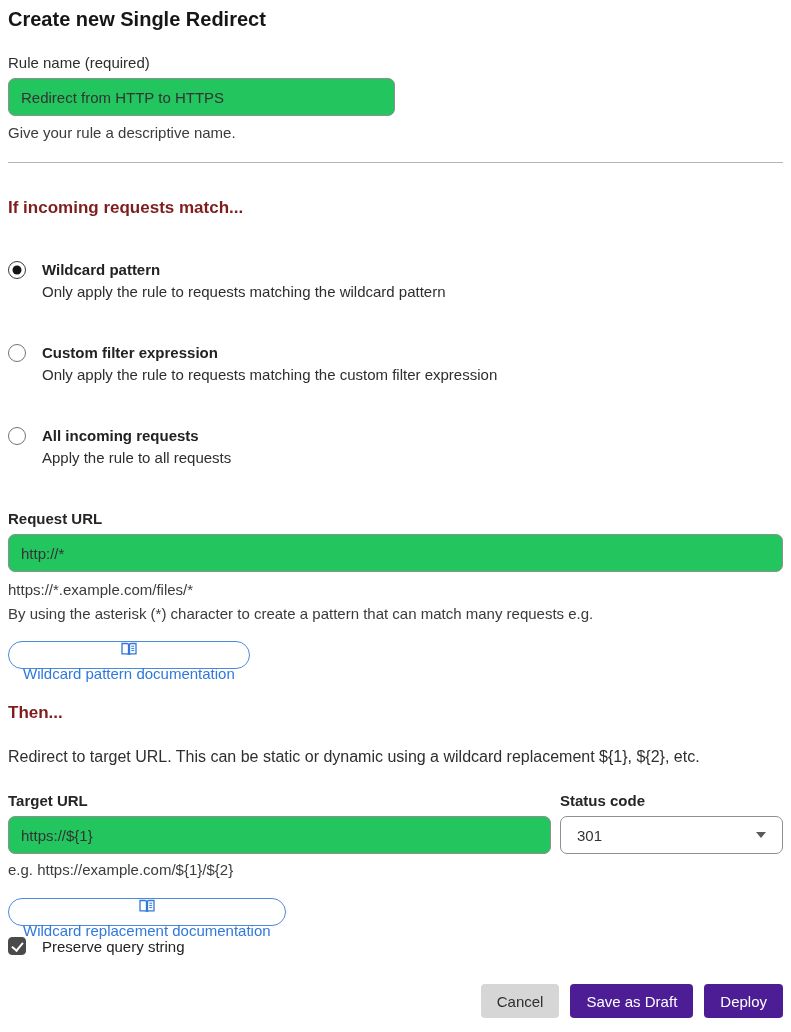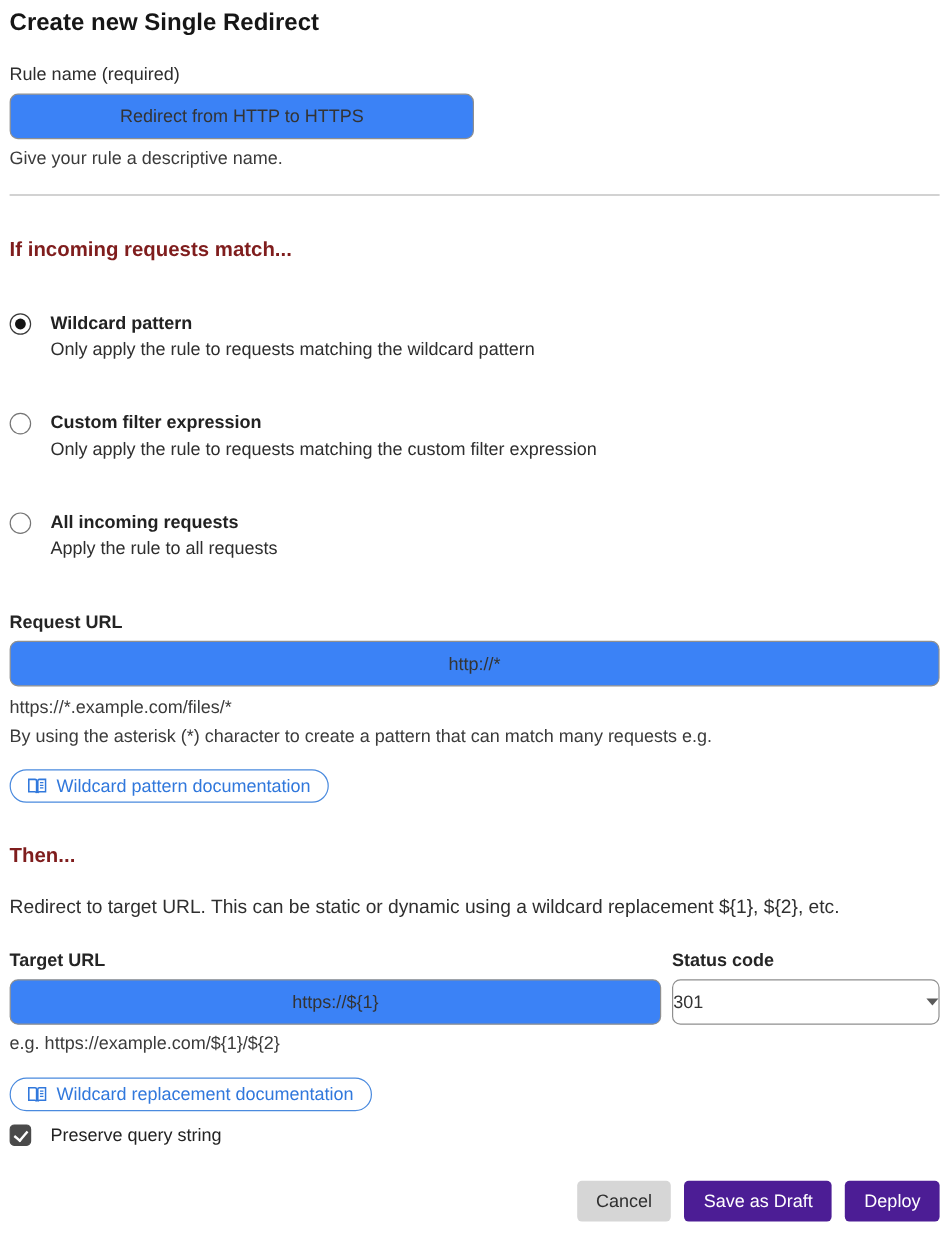--- a/index.html
+++ b/index.html
@@ -28,23 +28,22 @@
   .text-input {
     display: block;
     height: 38px;
     border: 1px solid #8f8f8f;
     border-radius: 7px;
     padding: 16px 12px;
     font-family: "Liberation Sans", "DejaVu Sans", sans-serif;
     font-size: 15px;
     color: #333333;
     margin-top: 5px;
-    background: #3b82f6;
+    background: #22c55e;
     outline: none;
-    text-align: center;
   }
   .rule-name-input { width: 387px; }
   .full-input { width: 775px; }
   .help-text {
     font-size: 15px;
     color: #3b3b3b;
     line-height: 20px;
     margin-top: 7px;
   }
   .divider {
@@ -106,40 +105,41 @@
     height: 28px;
     padding: 0 14px;
     margin-top: 15px;
     background: #ffffff;
     border: 1.5px solid #4a8ade;
     border-radius: 15px;
     color: #3178dc;
     font-family: "Liberation Sans", "DejaVu Sans", sans-serif;
     font-size: 15px;
     cursor: pointer;
+    flex-direction: column;
   }
   .doc-button svg { display: block; }
   .then-heading { margin-top: 32px; }
   .then-desc {
     font-size: 16px;
     color: #2f2f2f;
     line-height: 24px;
     margin-top: 20px;
   }
   .target-row { display: flex; gap: 9px; margin-top: 2px; }
   .target-col { width: 543px; }
   .status-col { width: 223px; }
   .select-box {
     display: flex;
     align-items: center;
     justify-content: space-between;
     height: 38px;
     border: 1px solid #8f8f8f;
     border-radius: 7px;
-    padding: 0 0;
+    padding: 0 16px;
     font-size: 15px;
     color: #333333;
     margin-top: 5px;
     background: #ffffff;
     cursor: pointer;
   }
   .select-chevron {
     width: 0; height: 0;
     border-left: 5px solid transparent;
     border-right: 5px solid transparent;

